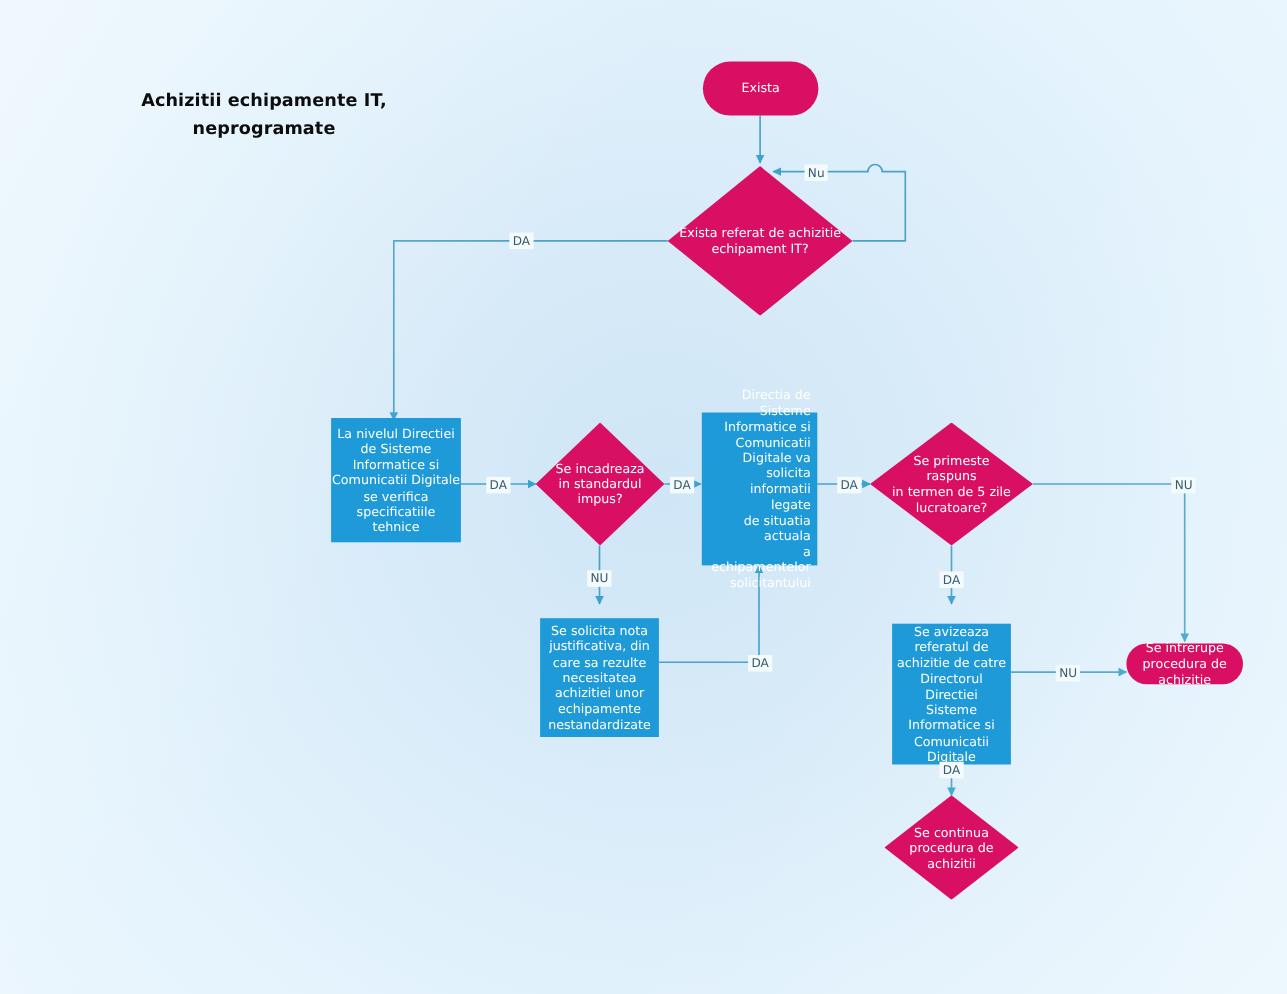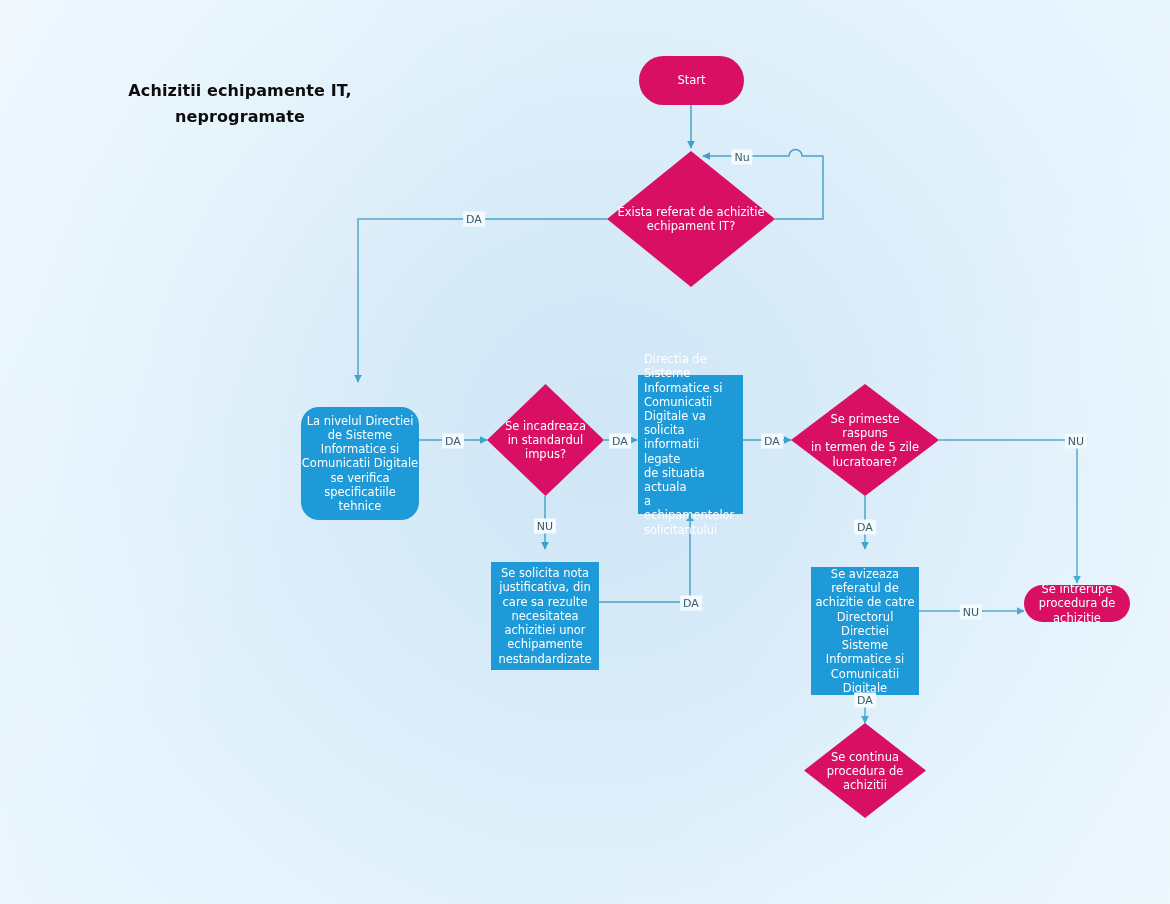--- a/index.html
+++ b/index.html
@@ -33,21 +33,21 @@
   .node{position:absolute;z-index:4;display:flex;align-items:center;justify-content:center;}
   .node .txt{
     color:#ffffff;font-size:11.5px;line-height:14.2px;
     text-align:center;white-space:pre-line;
     font-family:"DejaVu Sans","Liberation Sans",sans-serif;
   }
 
   .term{background:#d80f63;border-radius:999px;}
   .proc{background:#1e9ad8;}
   .proc .txt{text-align:center;}
-  .proc.left .txt{text-align:left;}
+  .proc.left .txt{text-align:right;}
 
   .dia{position:absolute;z-index:4;}
   .dia .shape{
     position:absolute;inset:0;background:#d80f63;
     clip-path:polygon(50% 0,100% 50%,50% 100%,0 50%);
   }
   .dia .txt{
     position:absolute;left:0;right:0;top:50%;transform:translateY(-50%);
     color:#ffffff;font-size:11.5px;line-height:14.2px;text-align:center;white-space:pre-line;
     font-family:"DejaVu Sans","Liberation Sans",sans-serif;
@@ -100,30 +100,30 @@
       <path d="M919,611 L1024,611" marker-end="url(#ah)"></path>
 
       <path d="M865,679 L865,723" marker-end="url(#ah)"></path>
     </g>
   </svg>
 
   <div class="title">Achizitii echipamente IT,
 neprogramate</div>
 
   <div class="node term" style="left:639px;top:56px;width:105px;height:49px;">
-    <span class="txt">Start</span>
+    <span class="txt">Exista</span>
   </div>
 
   <div class="dia" style="left:607px;top:151px;width:168px;height:136px;">
     <div class="shape"></div>
     <span class="txt">Exista referat de achizitie
 echipament IT?</span>
   </div>
 
-  <div class="node proc" style="left:301px;top:407px;width:118px;height:113px;border-radius:18px;">
+  <div class="node proc" style="left:301px;top:380px;width:118px;height:113px;">
     <span class="txt">La nivelul Directiei
 de Sisteme
 Informatice si
 Comunicatii Digitale
 se verifica
 specificatiile tehnice</span>
   </div>
 
   <div class="dia" style="left:487px;top:384px;width:117px;height:112px;">
     <div class="shape"></div>

